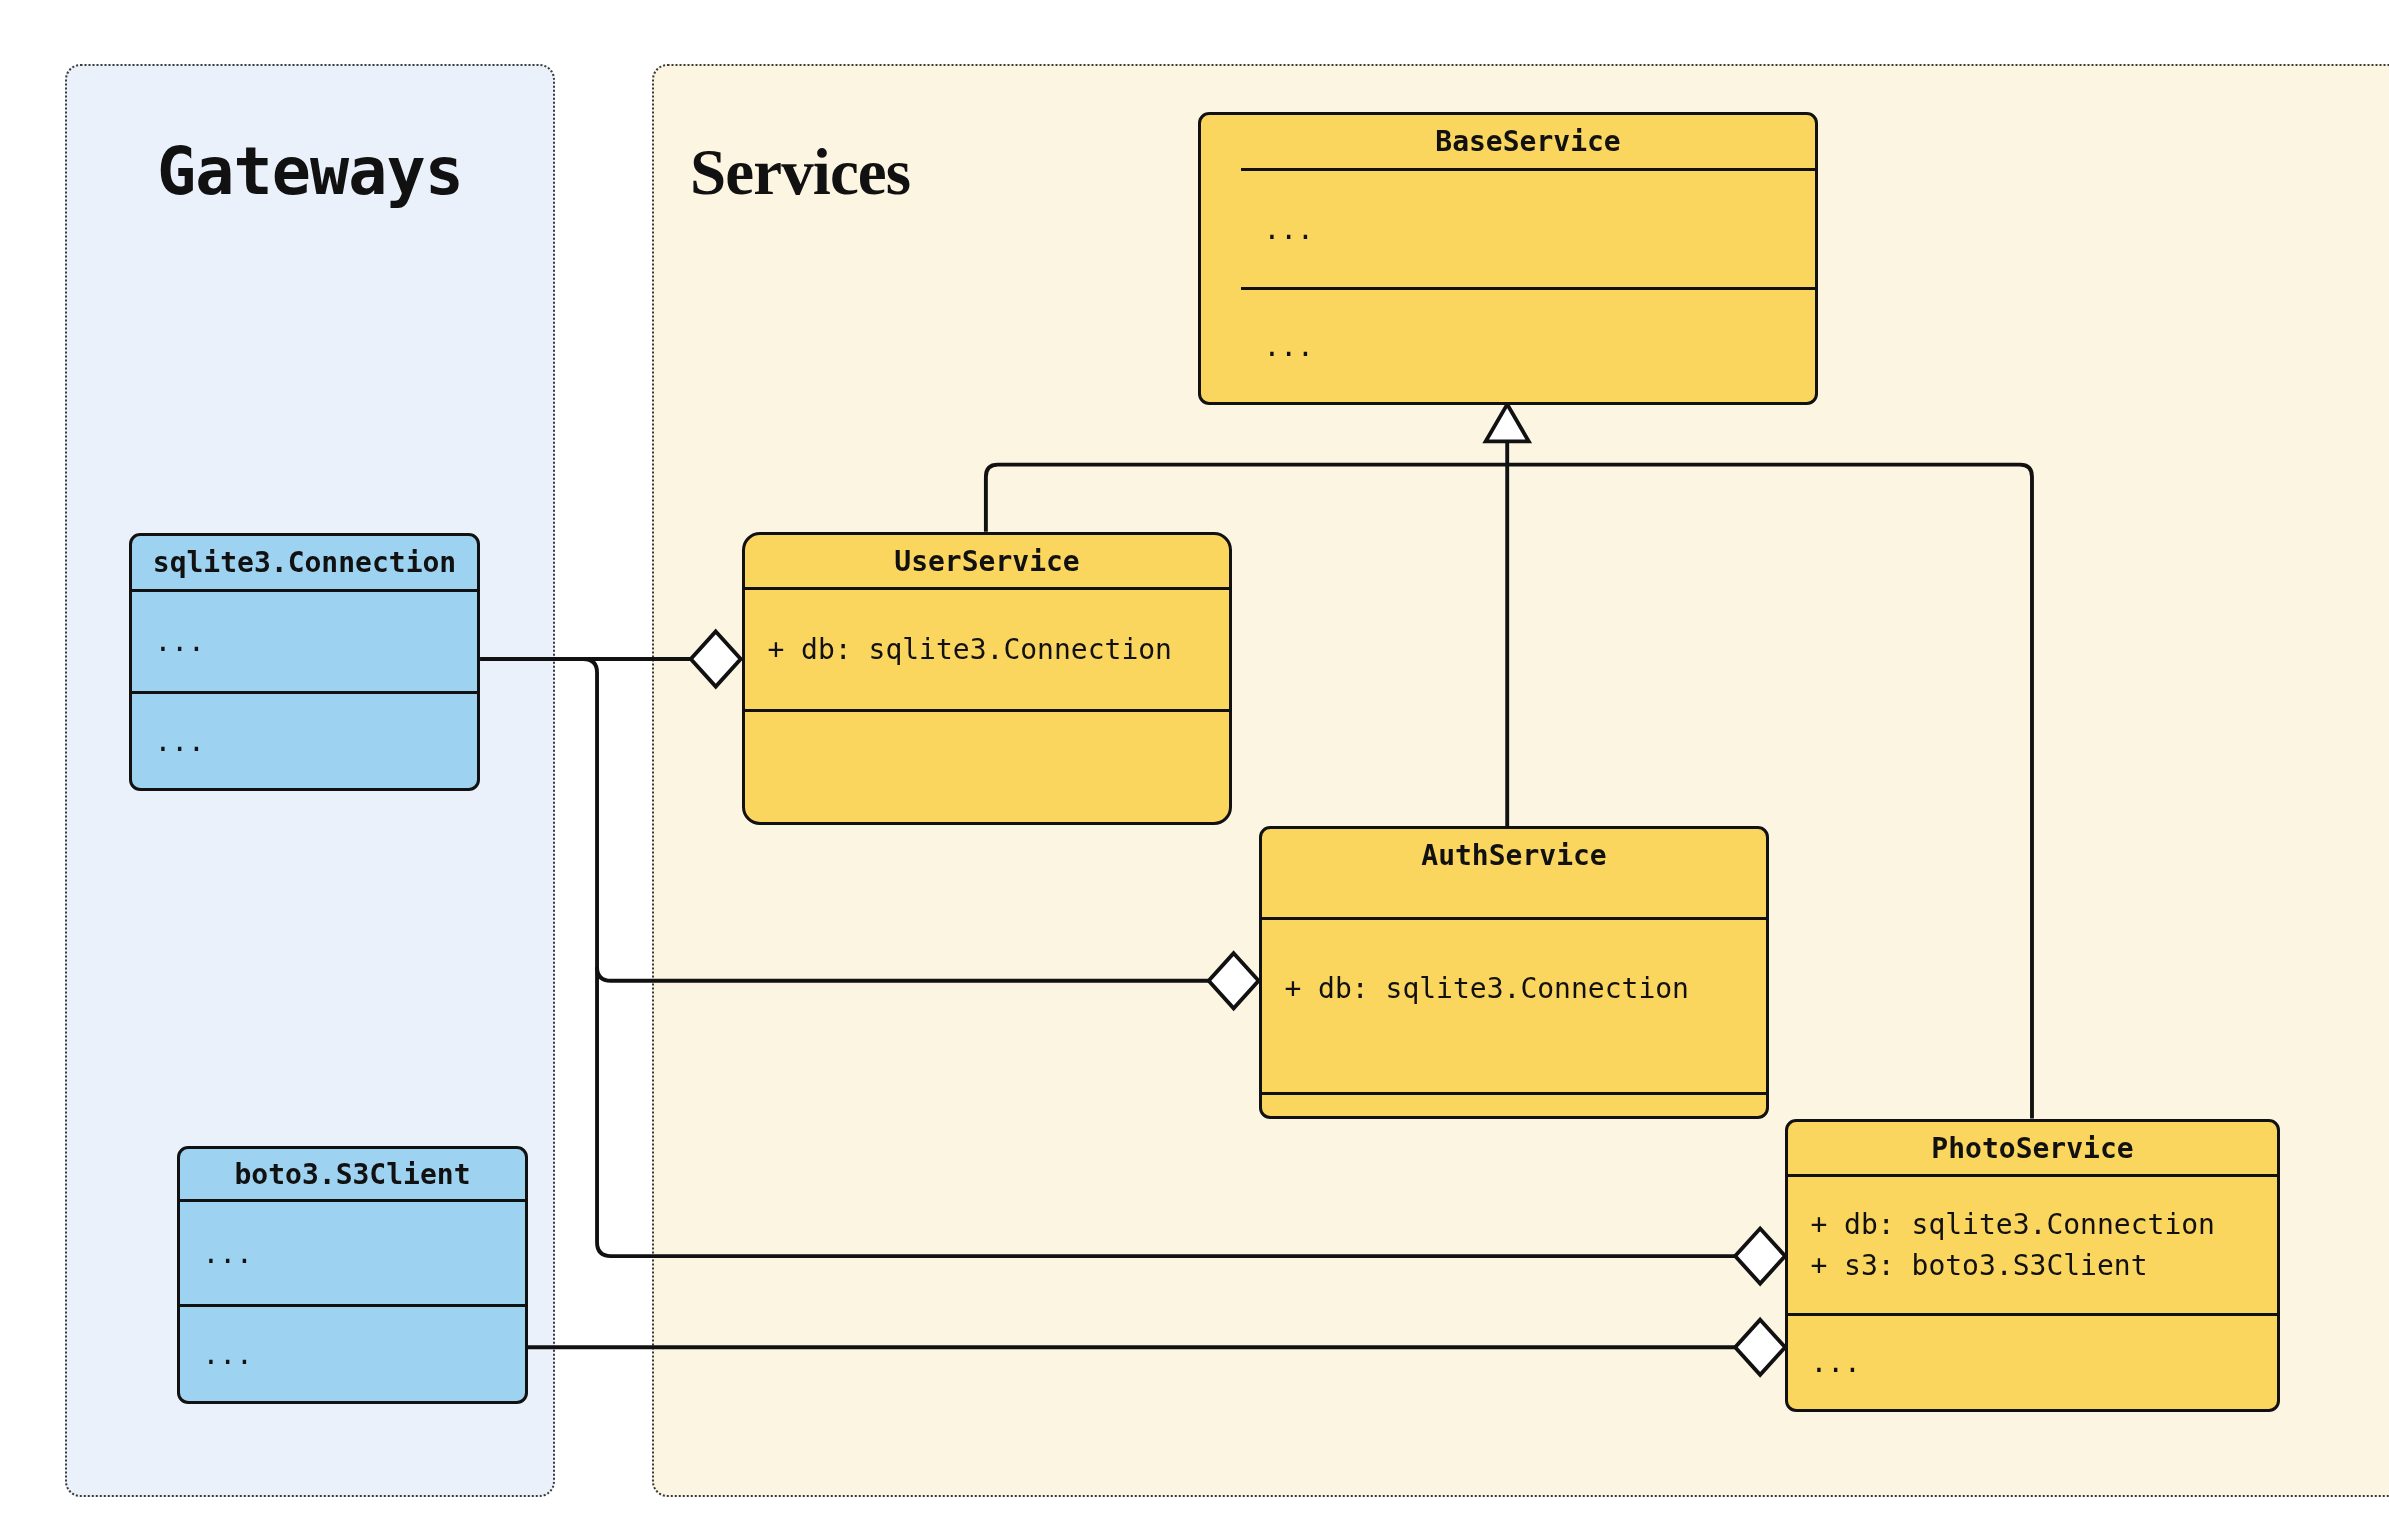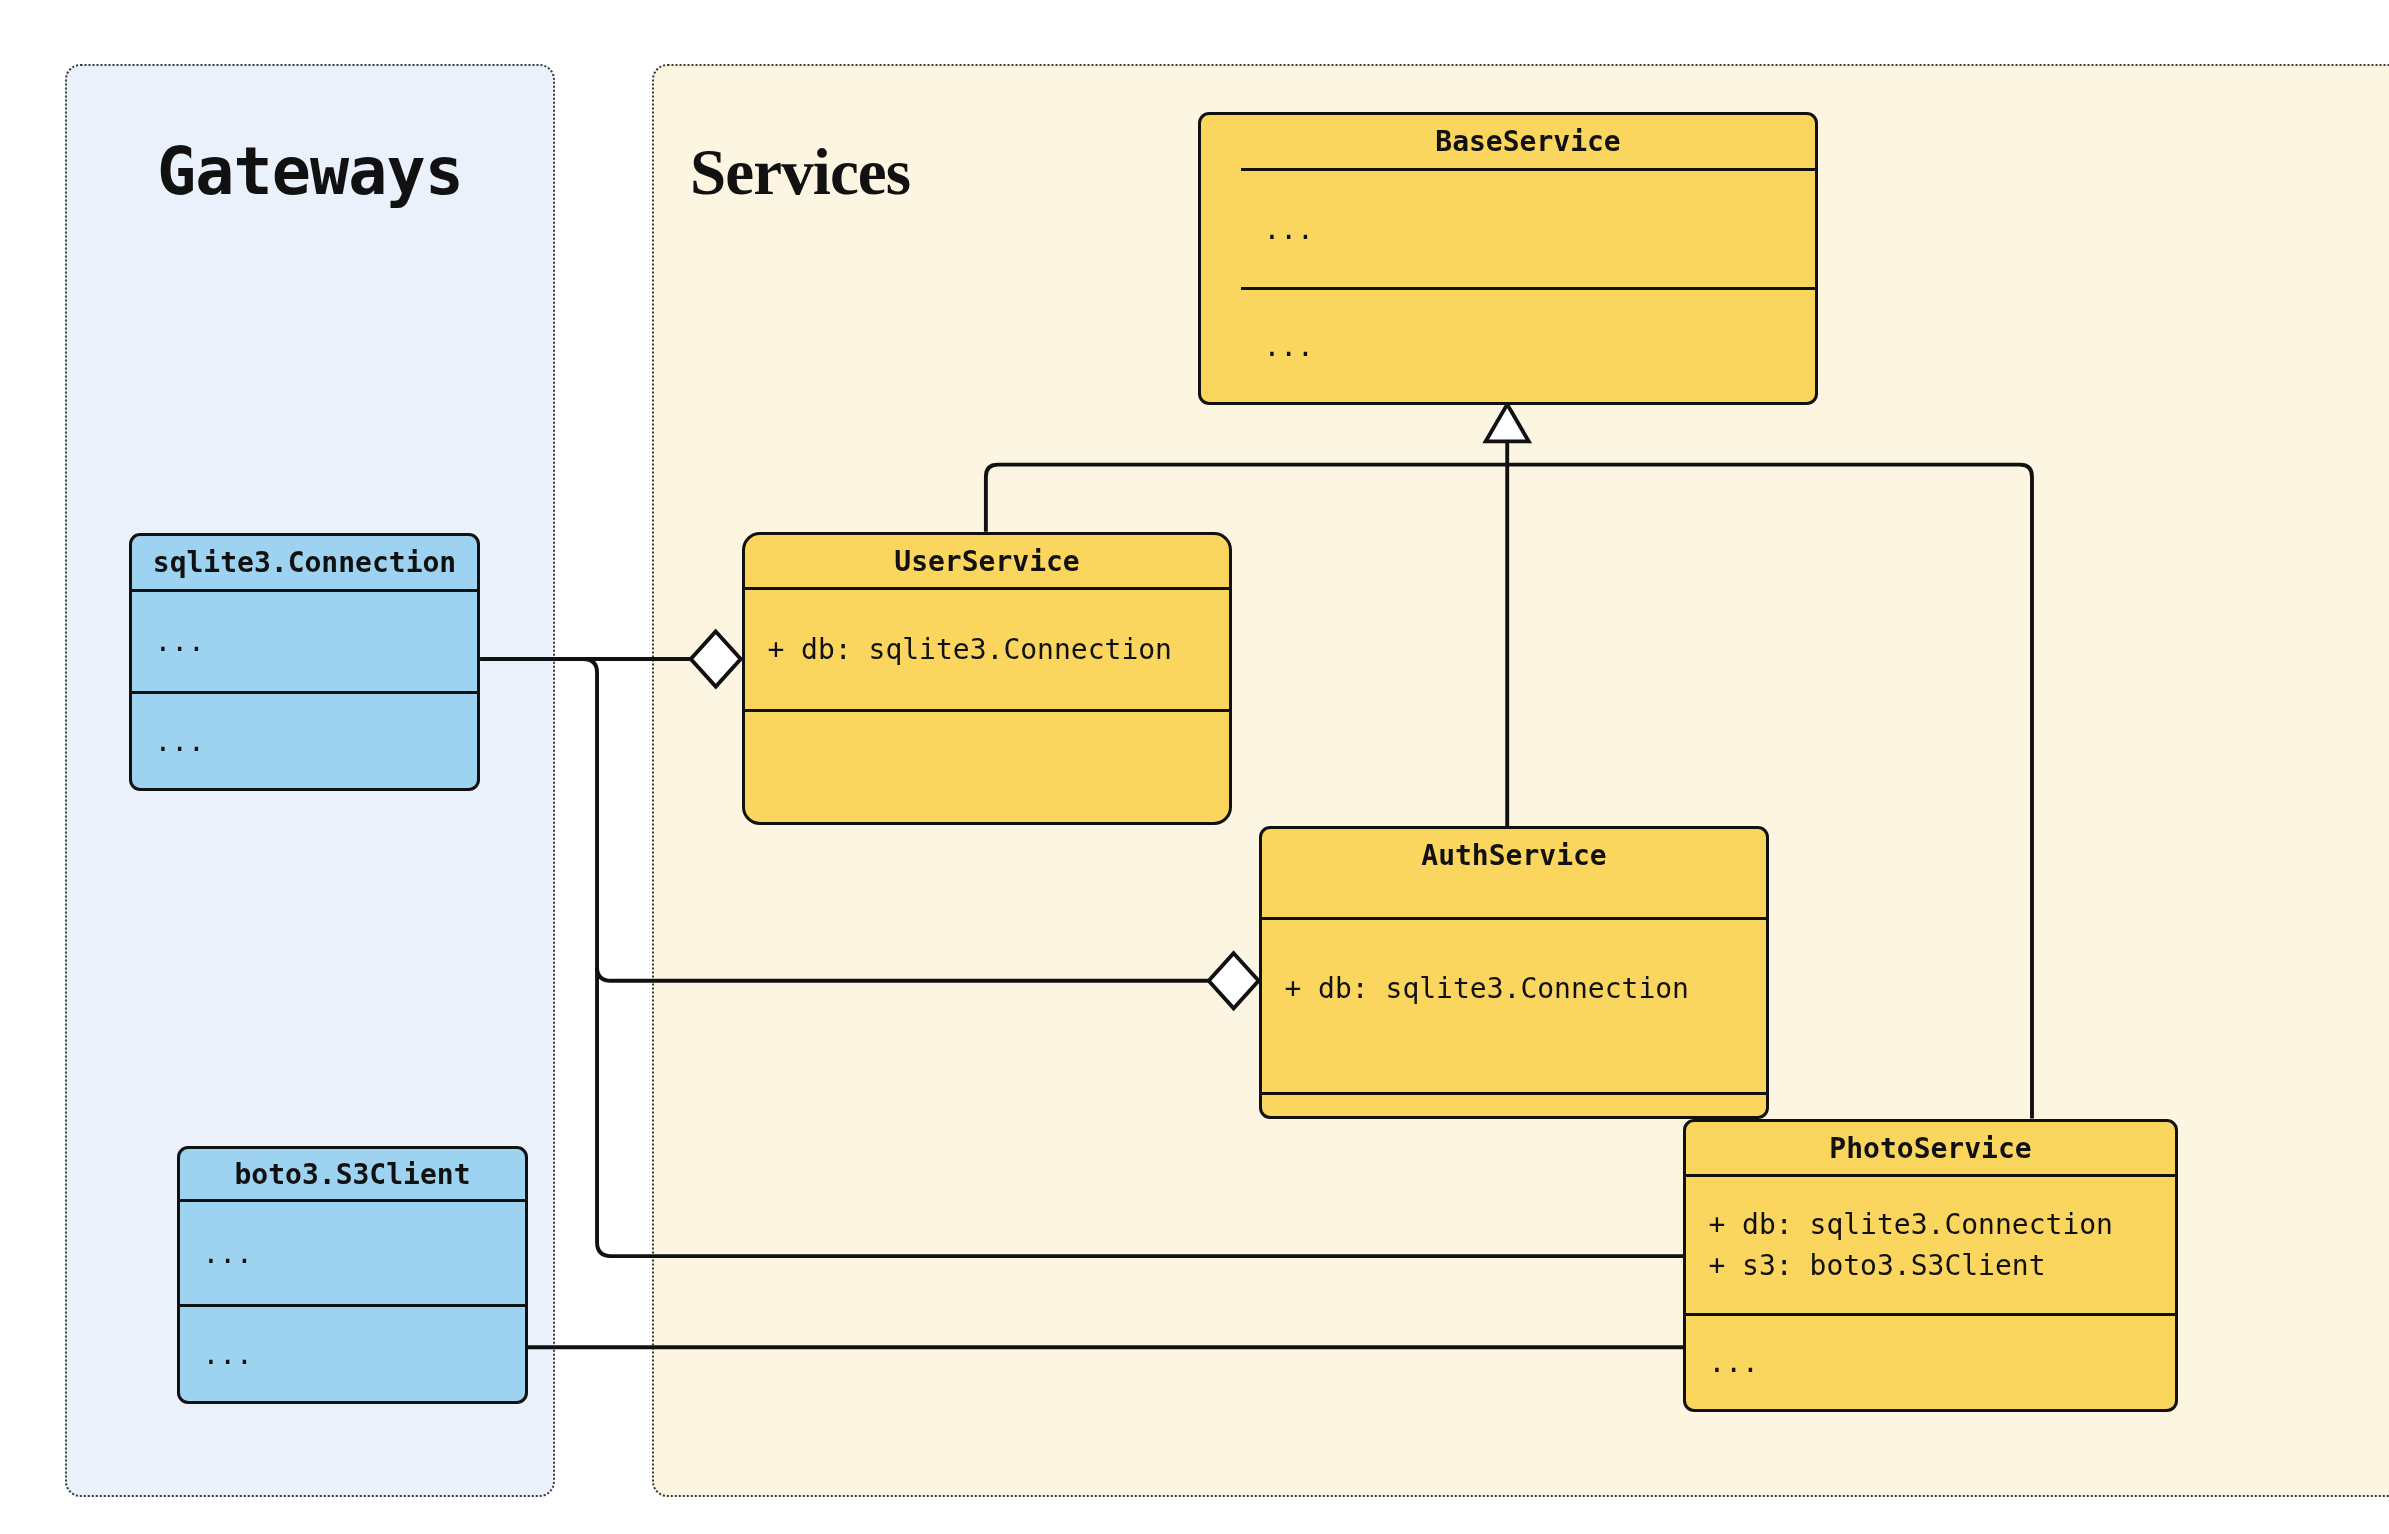--- a/index.html
+++ b/index.html
@@ -109,21 +109,21 @@
   <div class="uml yellow" style="left:1259px;top:826px;width:510px;height:293px;gap:36px;">
     <div class="uml-title" style="height:52px;">AuthService</div>
     <div class="uml-attrs" style="height:139px;">
       <div>+ db: sqlite3.Connection</div>
     </div>
     <div class="uml-methods grow">
       <div>...</div>
     </div>
   </div>
 
-  <div class="uml yellow" style="left:1683px;top:1119px;width:495px;height:293px;">
+  <div class="uml yellow" style="left:1785px;top:1119px;width:495px;height:293px;">
     <div class="uml-title" style="height:52px;">PhotoService</div>
     <div class="uml-attrs" style="height:139px;">
       <div>+ db: sqlite3.Connection</div>
       <div>+ s3: boto3.S3Client</div>
     </div>
     <div class="uml-methods grow">
       <div>...</div>
     </div>
   </div>
 

